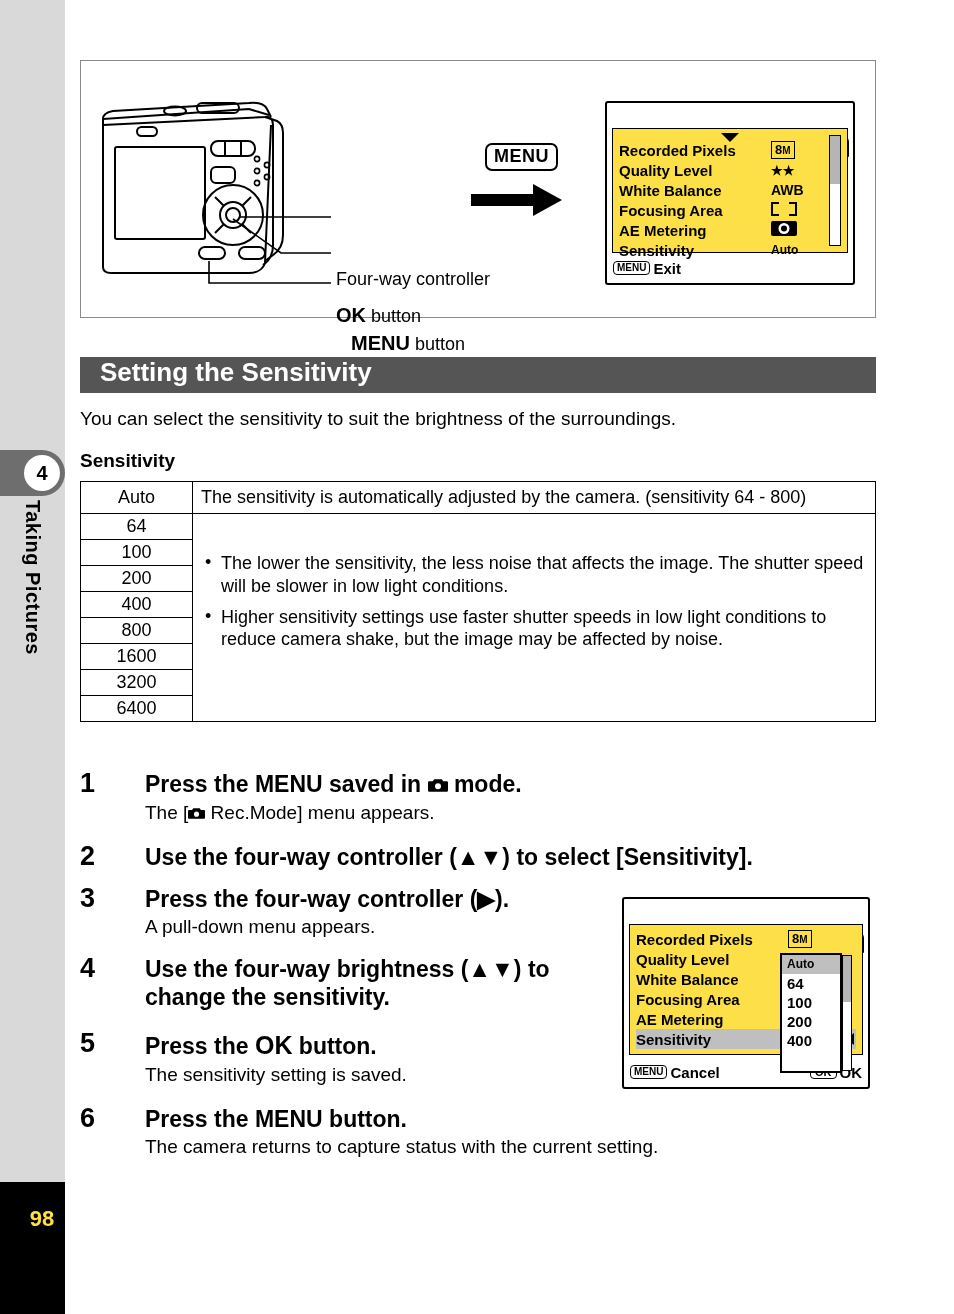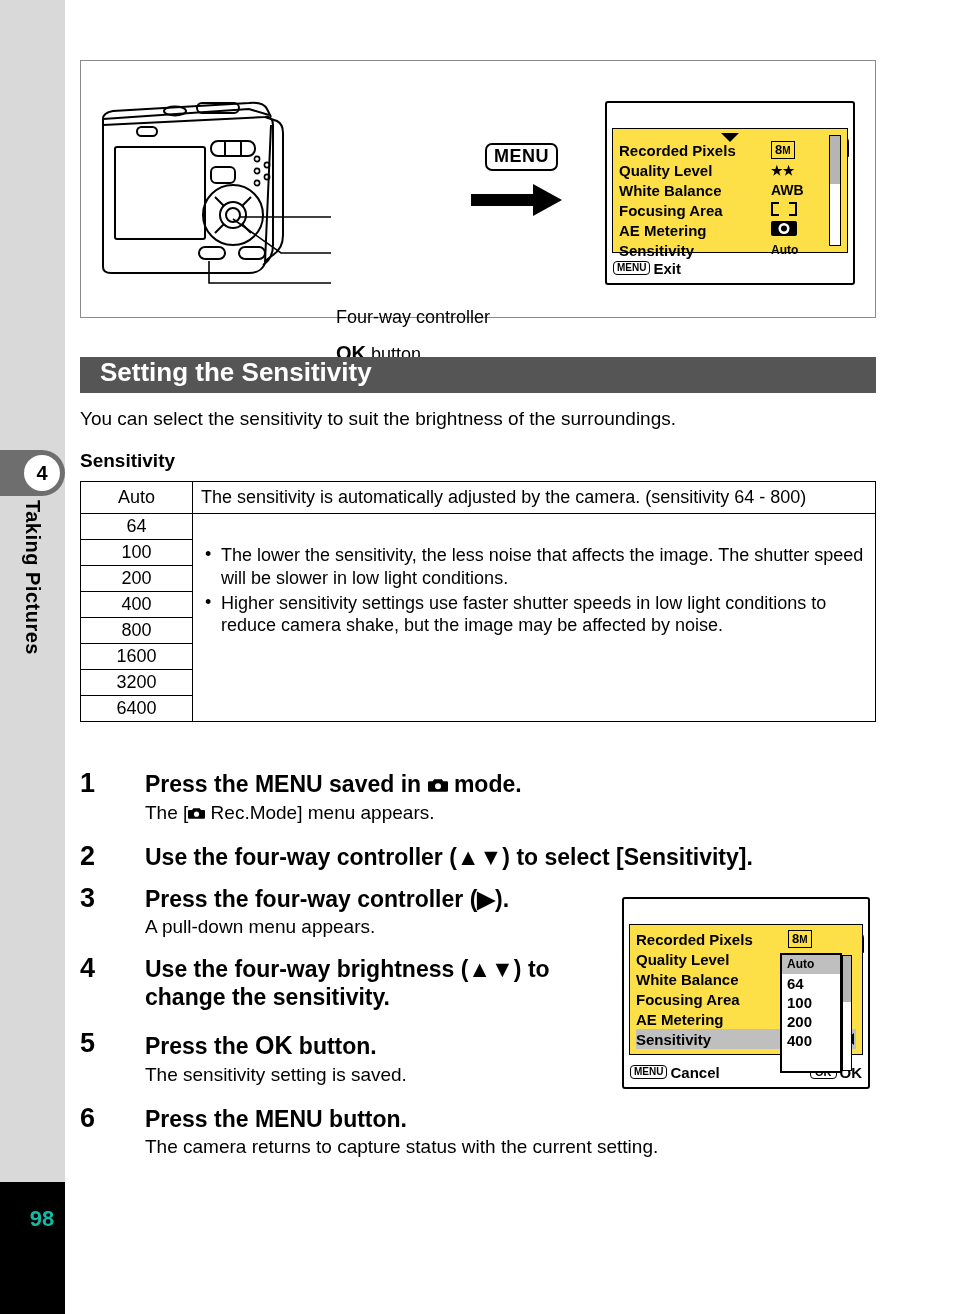--- a/index.html
+++ b/index.html
@@ -35,36 +35,36 @@
     writing-mode: vertical-rl;
     font-size:20px; font-weight:bold; letter-spacing:0.5px;
     white-space:nowrap;
   }
   .page-block {
     position:absolute; left:0; top:1182px; width:65px; height:132px;
     background:#000;
   }
   .page-num {
     position:absolute; left:0; top:24px; width:65px; text-align:center;
-    color:#14b8a6; font-size:22px; font-weight:bold;padding-left:19px;
+    color:#fde047; font-size:22px; font-weight:bold;padding-left:19px;
   }
 
   
   .illus-box {
     position:absolute; left:80px; top:60px; width:796px; height:258px;
     border:1px solid #8a8a8a; background:#fff;
   }
 
   
   .cam { position:absolute; left:18px; top:34px; width:200px; height:192px; }
   .cam svg { display:block; }
 
   .callout-svg { position:absolute; left:0; top:0; width:796px; height:258px; pointer-events:none;}
 
-  .lbl { position:absolute; font-size:18px; white-space:nowrap;margin-top:38px; }
+  .lbl { position:absolute; font-size:18px; white-space:nowrap; }
   .lbl-fourway { left:255px; top:208px; }
   .lbl-ok { left:255px; top:243px; font-size:18px;}
   .lbl-menu { left:270px; top:271px; font-size:18px;}
   .lbl b { font-weight:bold; font-size:20px; }
 
   .menu-chip {
     position:absolute; left:404px; top:82px;
     border:2px solid #000; border-radius:7px; padding:1px 7px 2px 7px;
     font-size:18px; font-weight:bold; letter-spacing:0.5px;
     background:#fff;
@@ -156,21 +156,21 @@
     font-size:19px; font-weight:bold;
   }
 
   
   .tbl { position:absolute; left:80px; top:481px; width:796px; }
   table { border-collapse:collapse; width:100%; }
   td { border:1.5px solid #000; font-size:18px; }
   .c-left { width:112px; text-align:center; padding:2px 0; }
   .c-right { padding:4px 8px; vertical-align:top; line-height:1.27; }
   .bullets { margin:0; padding:0; list-style:none; }
-  .bullets li { position:relative; padding-left:20px; margin:0 0 2px 0; }
+  .bullets li { position:relative; padding-left:20px; margin:8px 0 2px 0; }
   .bullets li::before { content:"\2022"; position:absolute; left:4px; top:-1px; }
 
   
   .steps { position:absolute; left:80px; top:770px; width:800px; }
   .step { position:relative; margin-bottom:4px; }
   .step-n {
     position:absolute; left:0; top:-2px;
     font-size:27px; font-weight:bold;
   }
   .step-t {

